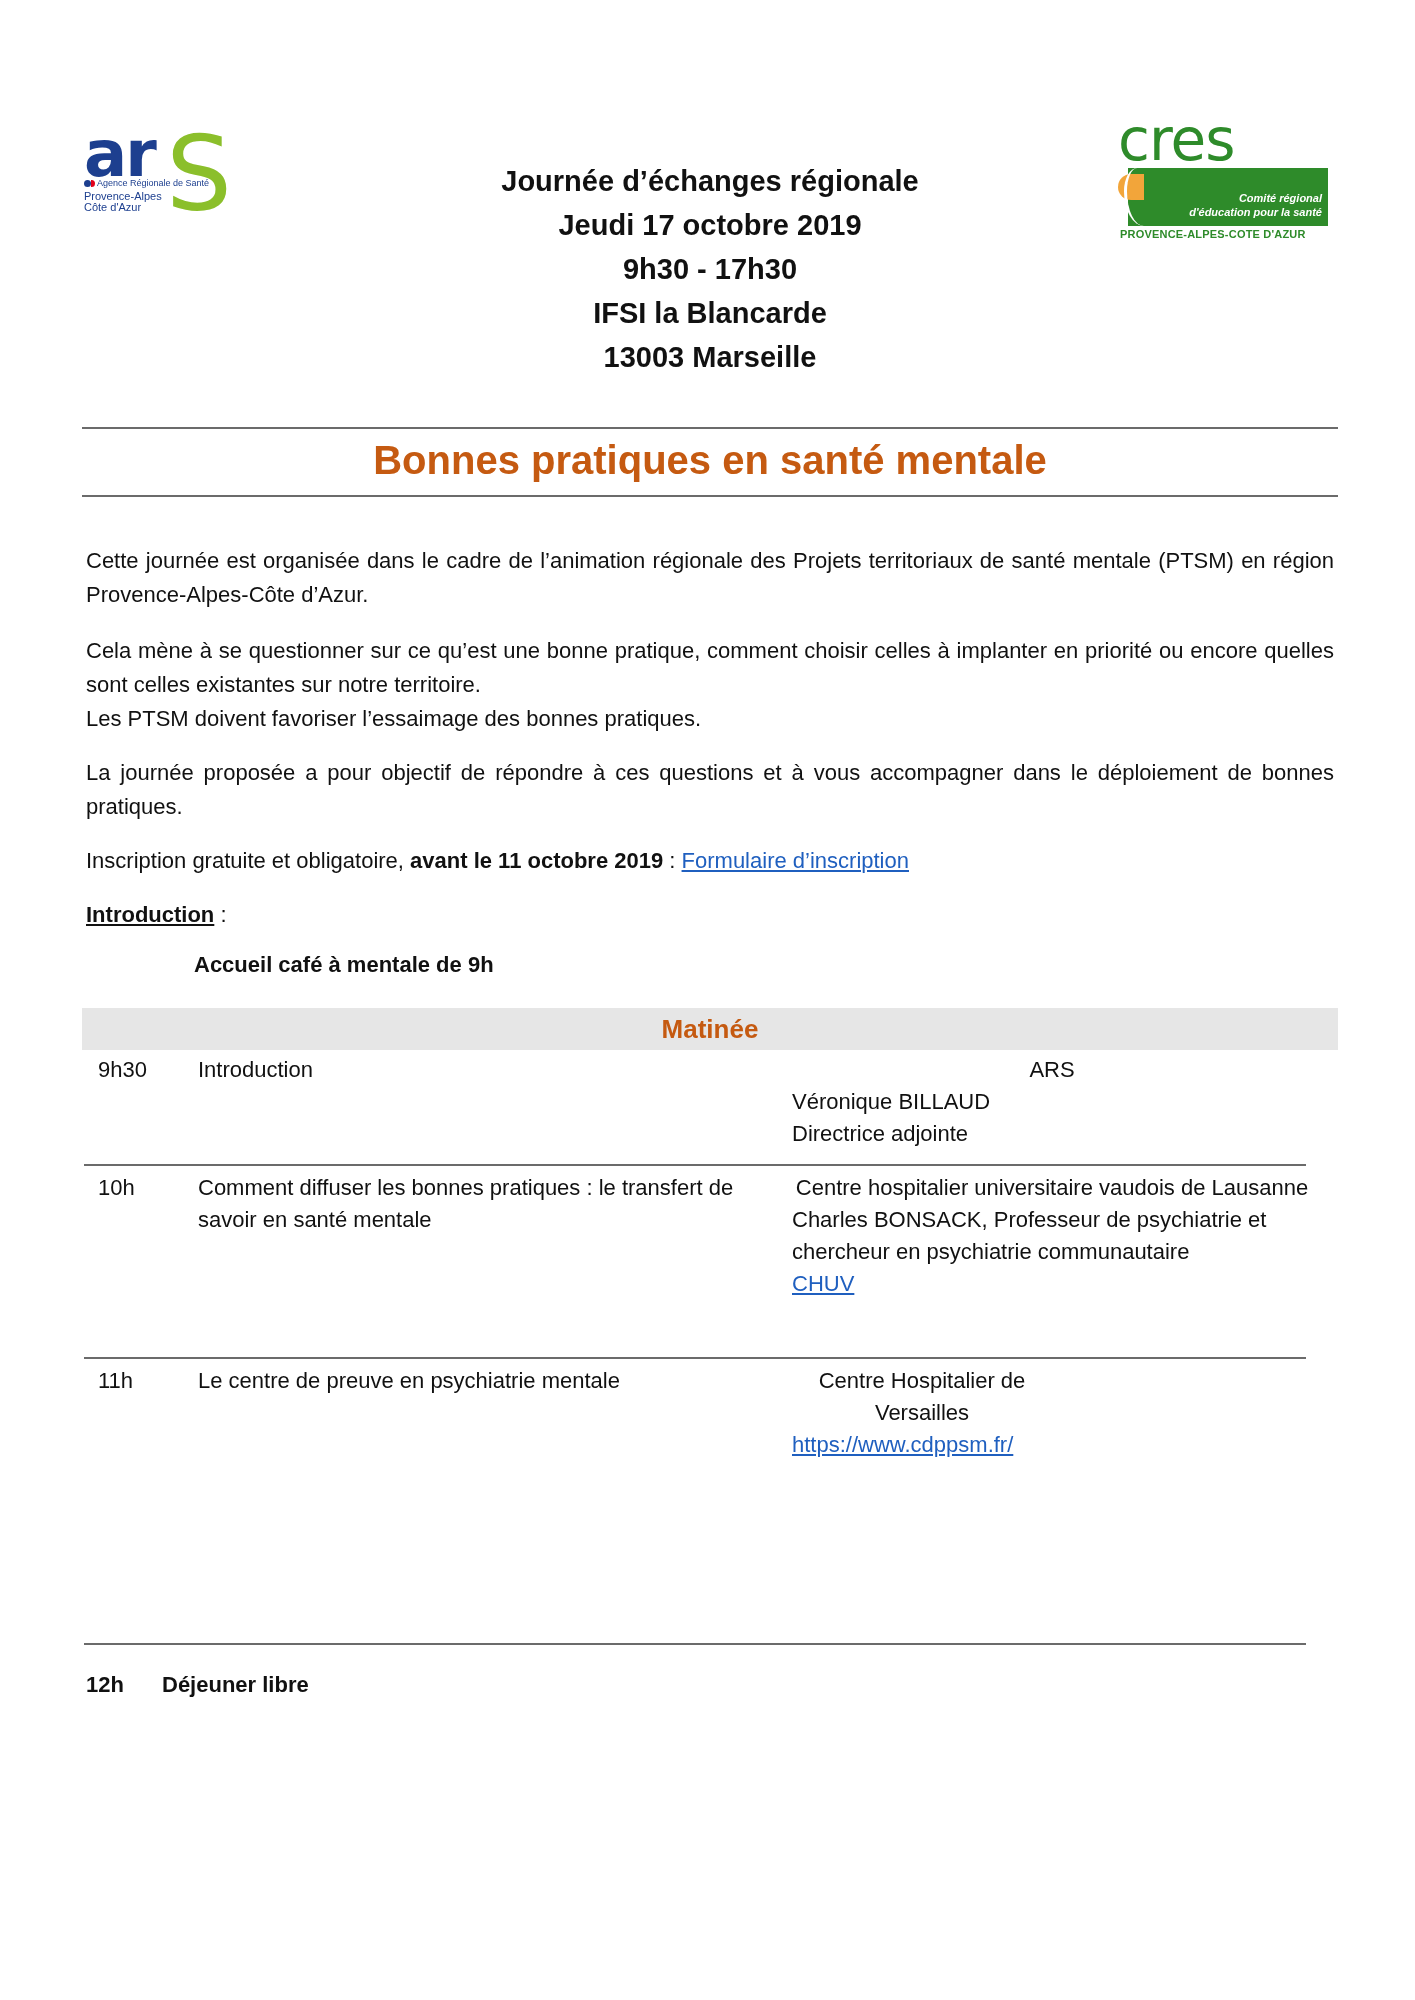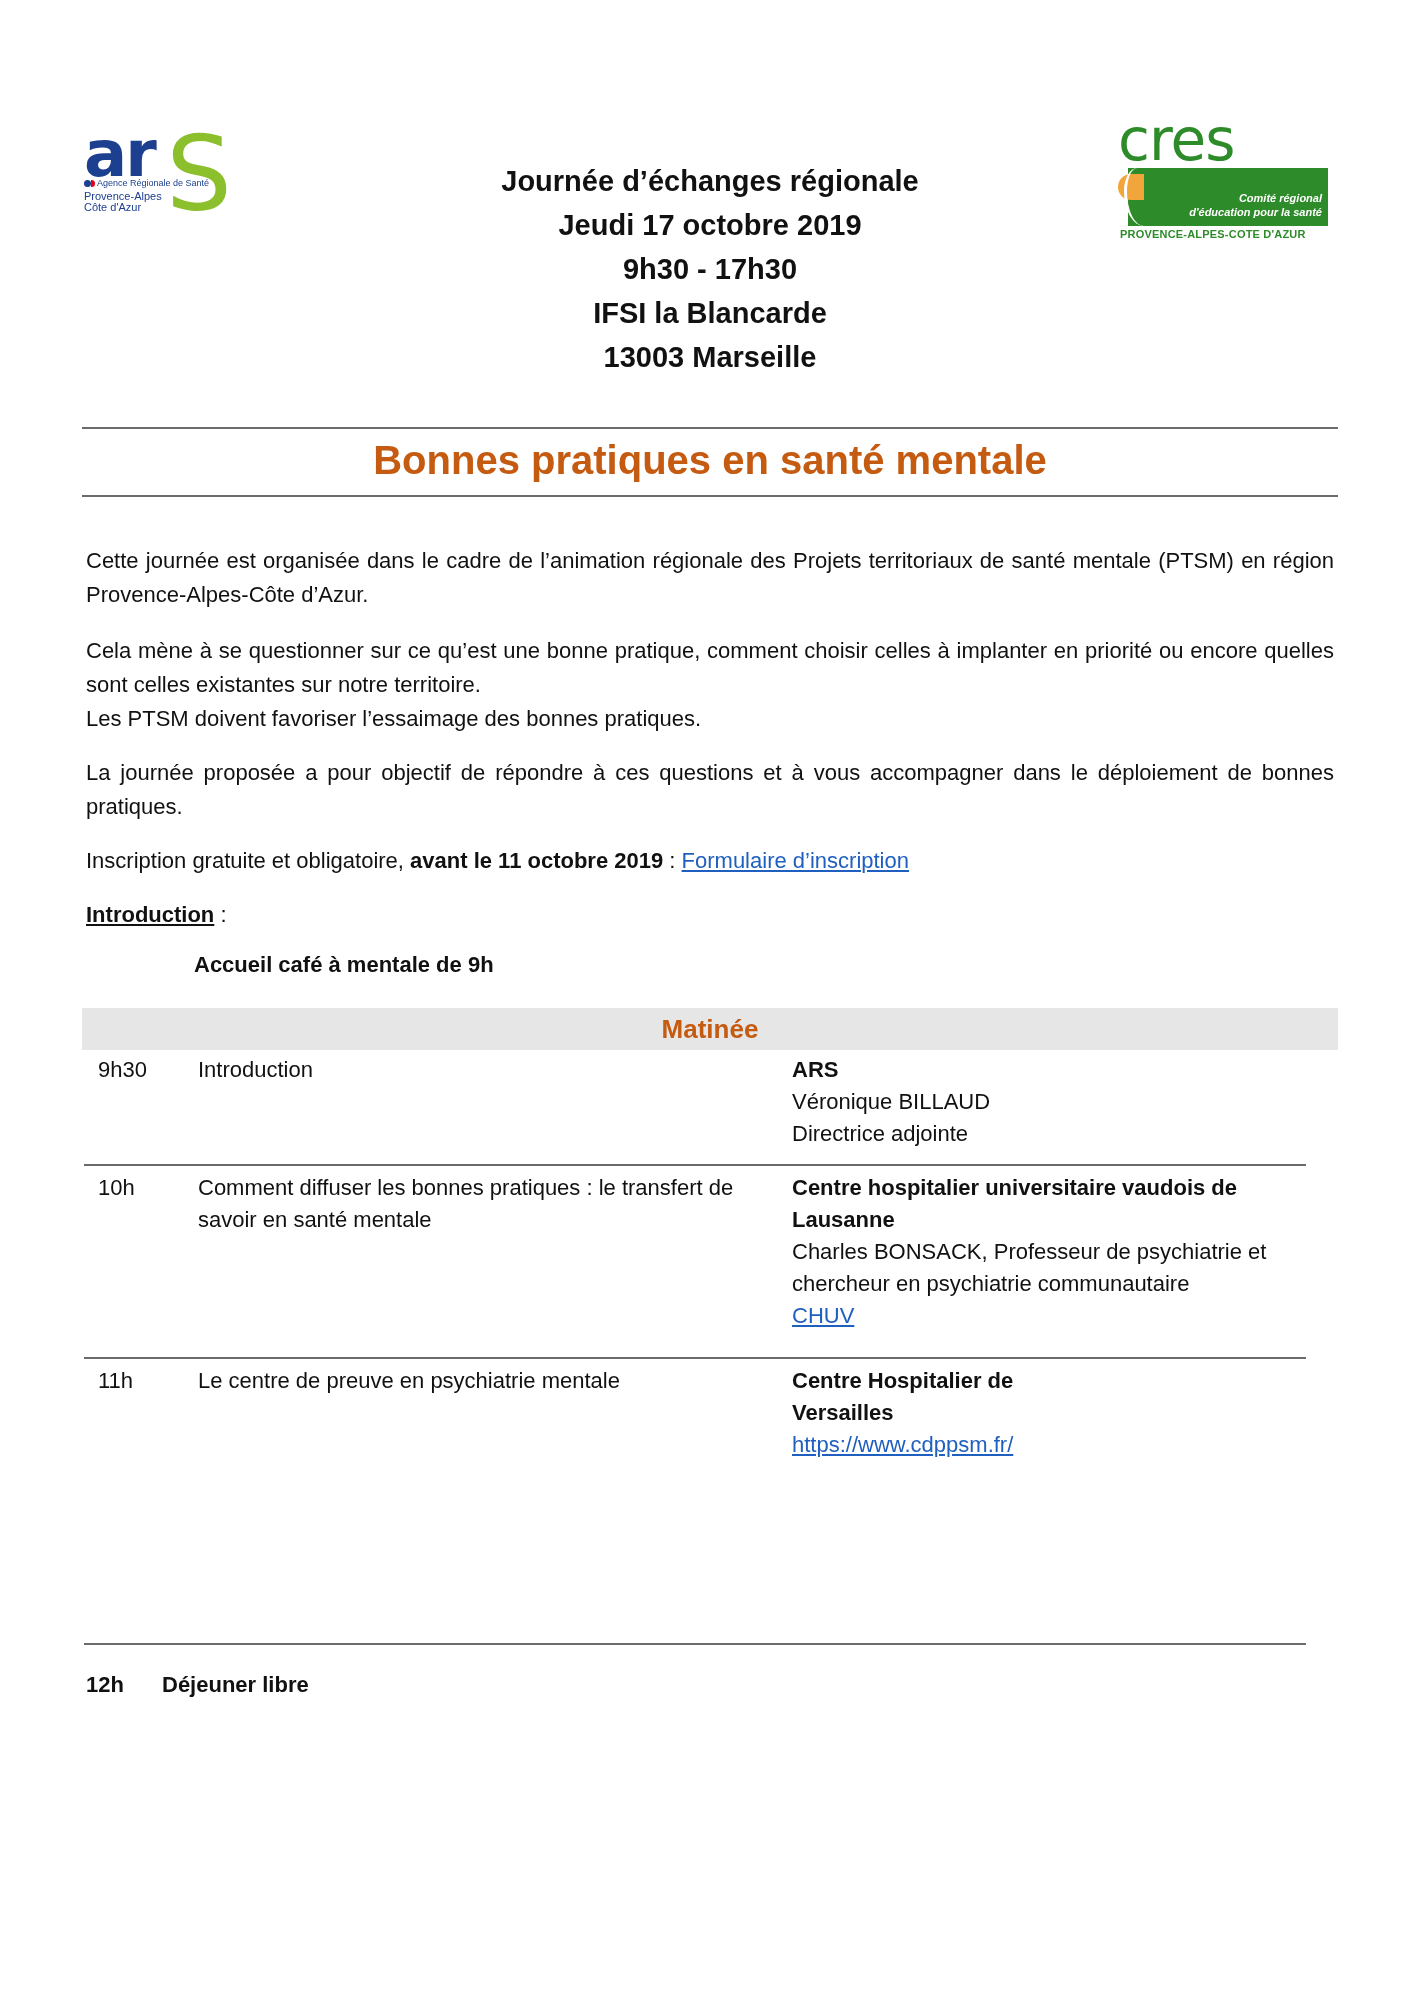--- a/index.html
+++ b/index.html
@@ -37,21 +37,21 @@
     .programmation { font-weight: bold; text-decoration: underline; }
 
     .welcome { position: absolute; left: 194px; top: 952px; font-size: 22px; font-weight: bold; }
 
     
     .session-band { position: absolute; left: 82px; top: 1008px; width: 1256px; height: 42px; background: #e6e6e6; text-align: center; color: #c55a11; font-weight: bold; font-size: 26px; line-height: 42px; }
     .row { position: absolute; left: 84px; width: 1224px; font-size: 22px; line-height: 32px; }
     .row .time { position: absolute; left: 14px; top: 0; }
     .row .topic { position: absolute; left: 114px; top: 0; width: 580px; }
     .row .speaker { position: absolute; left: 708px; top: 0; width: 520px; }
-    .row .speaker .org { font-weight: bold; }
+    .row .speaker .org { font-weight: normal; text-align: center; }
     .row-rule { position: absolute; left: 84px; width: 1222px; border-top: 2px solid #6b6b6b; }
 
     .lunch { position: absolute; left: 86px; top: 1672px; font-size: 22px; font-weight: bold; }
     .lunch .t { display: inline-block; width: 76px; }
   </style>
 </head>
 <body>
 
 <div class="logo-ars">
   <span class="ar">ar</span>

